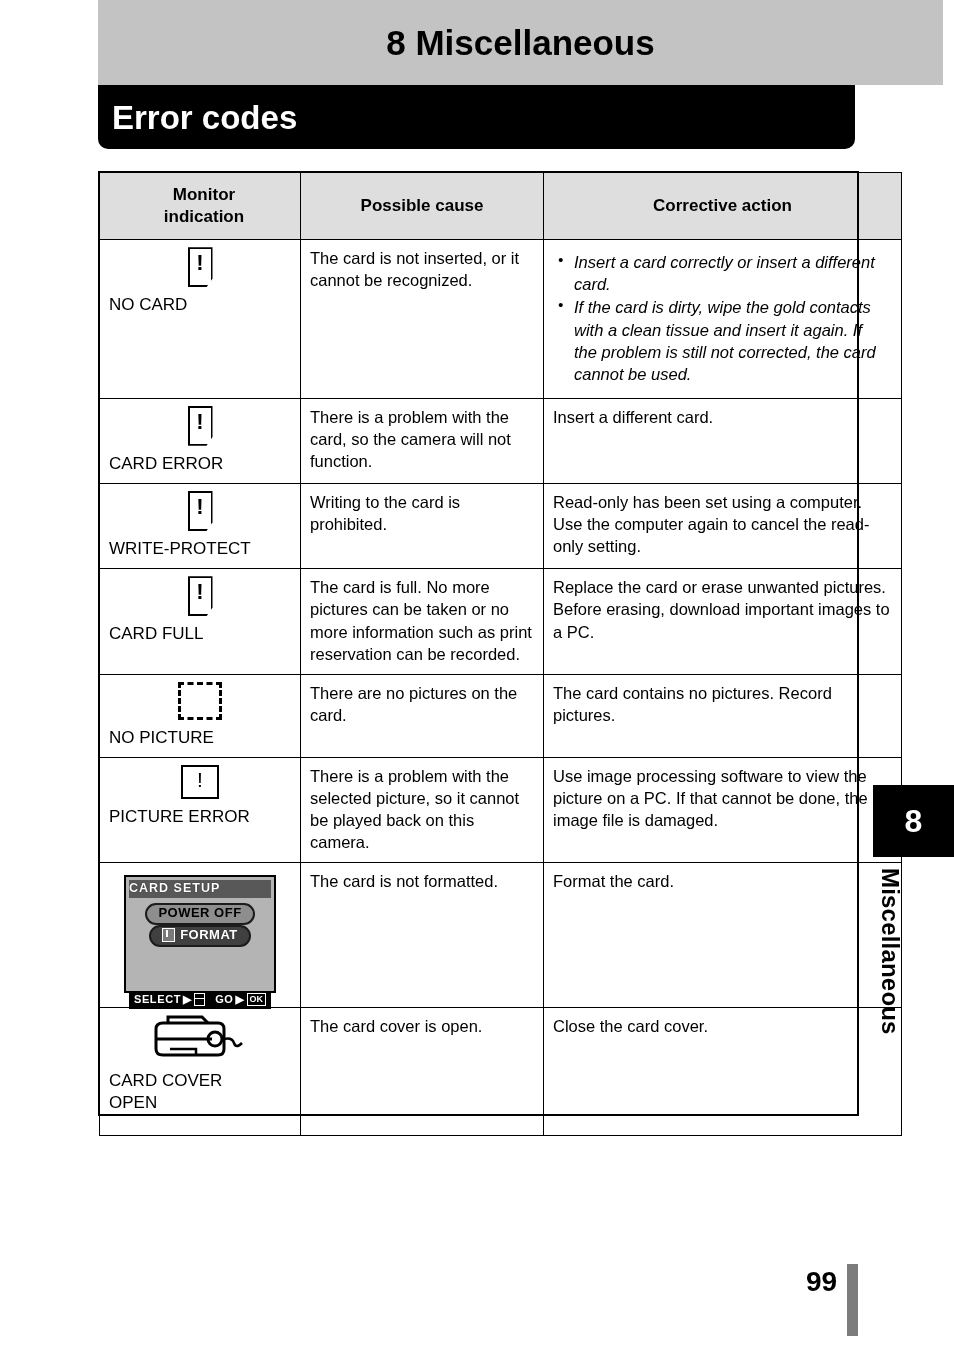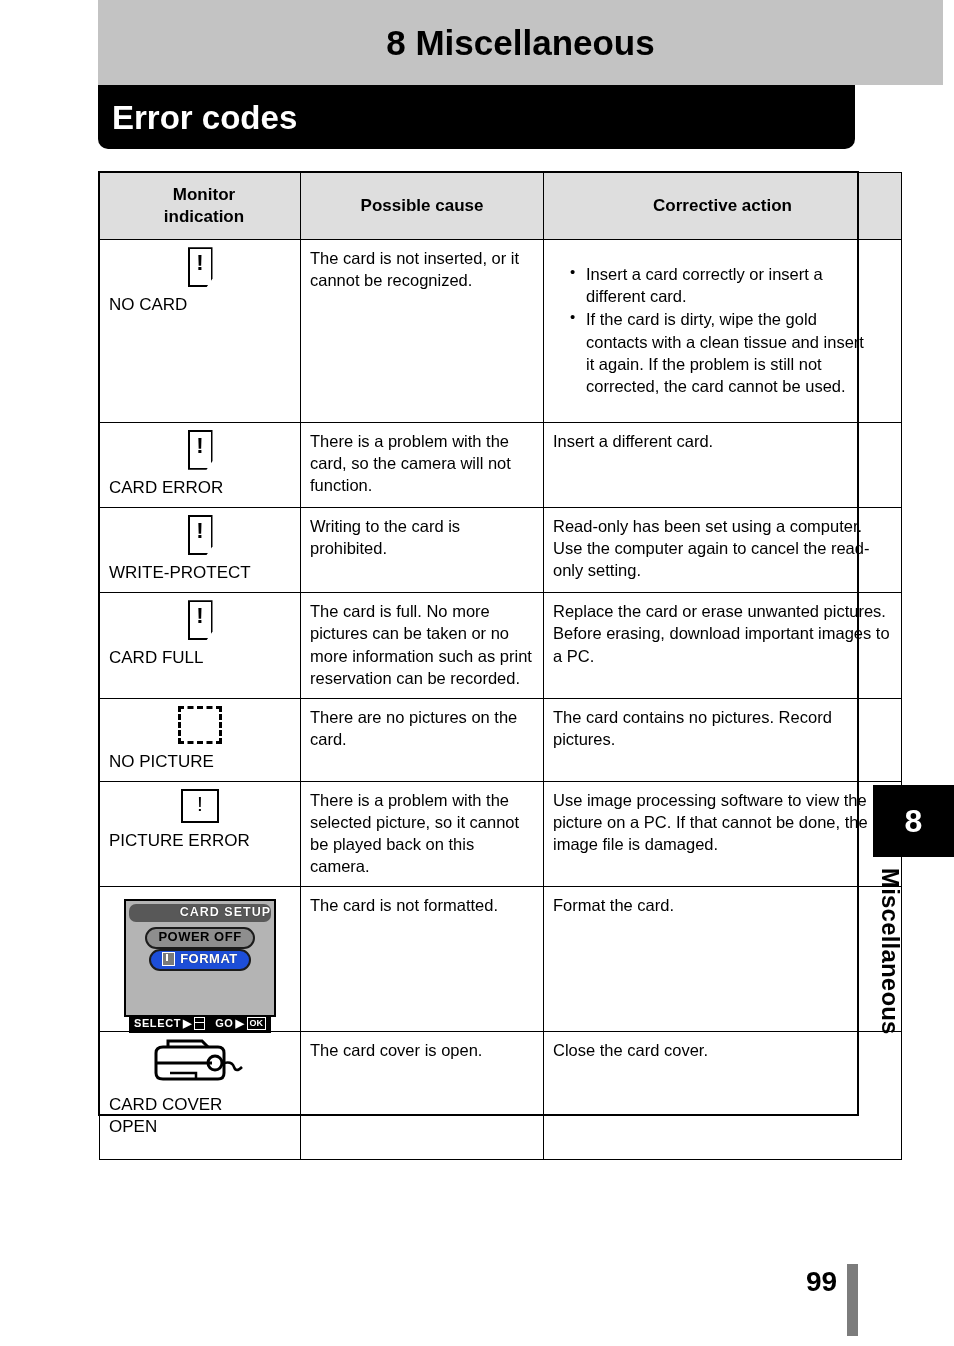--- a/index.html
+++ b/index.html
@@ -103,23 +103,24 @@
     left: 98px;
     top: 171px;
     width: 757px;
     height: 941px;
     border: 2px solid #000;
     pointer-events: none;
   }
 
   
   ul.bullets {
-    margin: 16px;
+    margin: 4px;
     padding: 0;
     list-style: none;
+    font-style: italic;
   }
   ul.bullets li {
     position: relative;
     padding-left: 17px;
     margin-bottom: 1px;
   }
   ul.bullets li:before {
     content: "\2022";
     position: absolute;
     left: 1px;
@@ -189,25 +190,24 @@
     display: flex;
     flex-direction: column;
     padding: 3px;
   }
   .lcd-title {
     background: #585858;
     color: #ffffff;
     font-size: 12.5px;
     font-weight: bold;
     letter-spacing: 1px;
-    text-align: right;
+    text-align: left;
     padding: 2px 0 3px 0;
     line-height: 1;
     text-shadow: 0 0 1px #000;
-    border-radius: 7px;
   }
   .lcd-body {
     flex: 1;
     background: #b4b4b4;
     display: flex;
     flex-direction: column;
     align-items: center;
     justify-content: space-evenly;
     padding: 5px 0;
   }
@@ -221,21 +221,21 @@
     line-height: 1.15;
     display: flex;
     align-items: center;
     gap: 5px;
   }
   .lcd-btn.power {
     background: #8e8e8e;
     color: #000;
   }
   .lcd-btn.format {
-    background: #1d4ed8;
+    background: #404040;
     color: #ffffff;
     text-shadow: 0 0 1px #2a2a2a;
   }
   .lcd-trash {
     width: 11px;
     height: 12px;
     border: 1.5px solid #ffffff;
     background: #7a7a7a;
     position: relative;
     display: inline-block;

